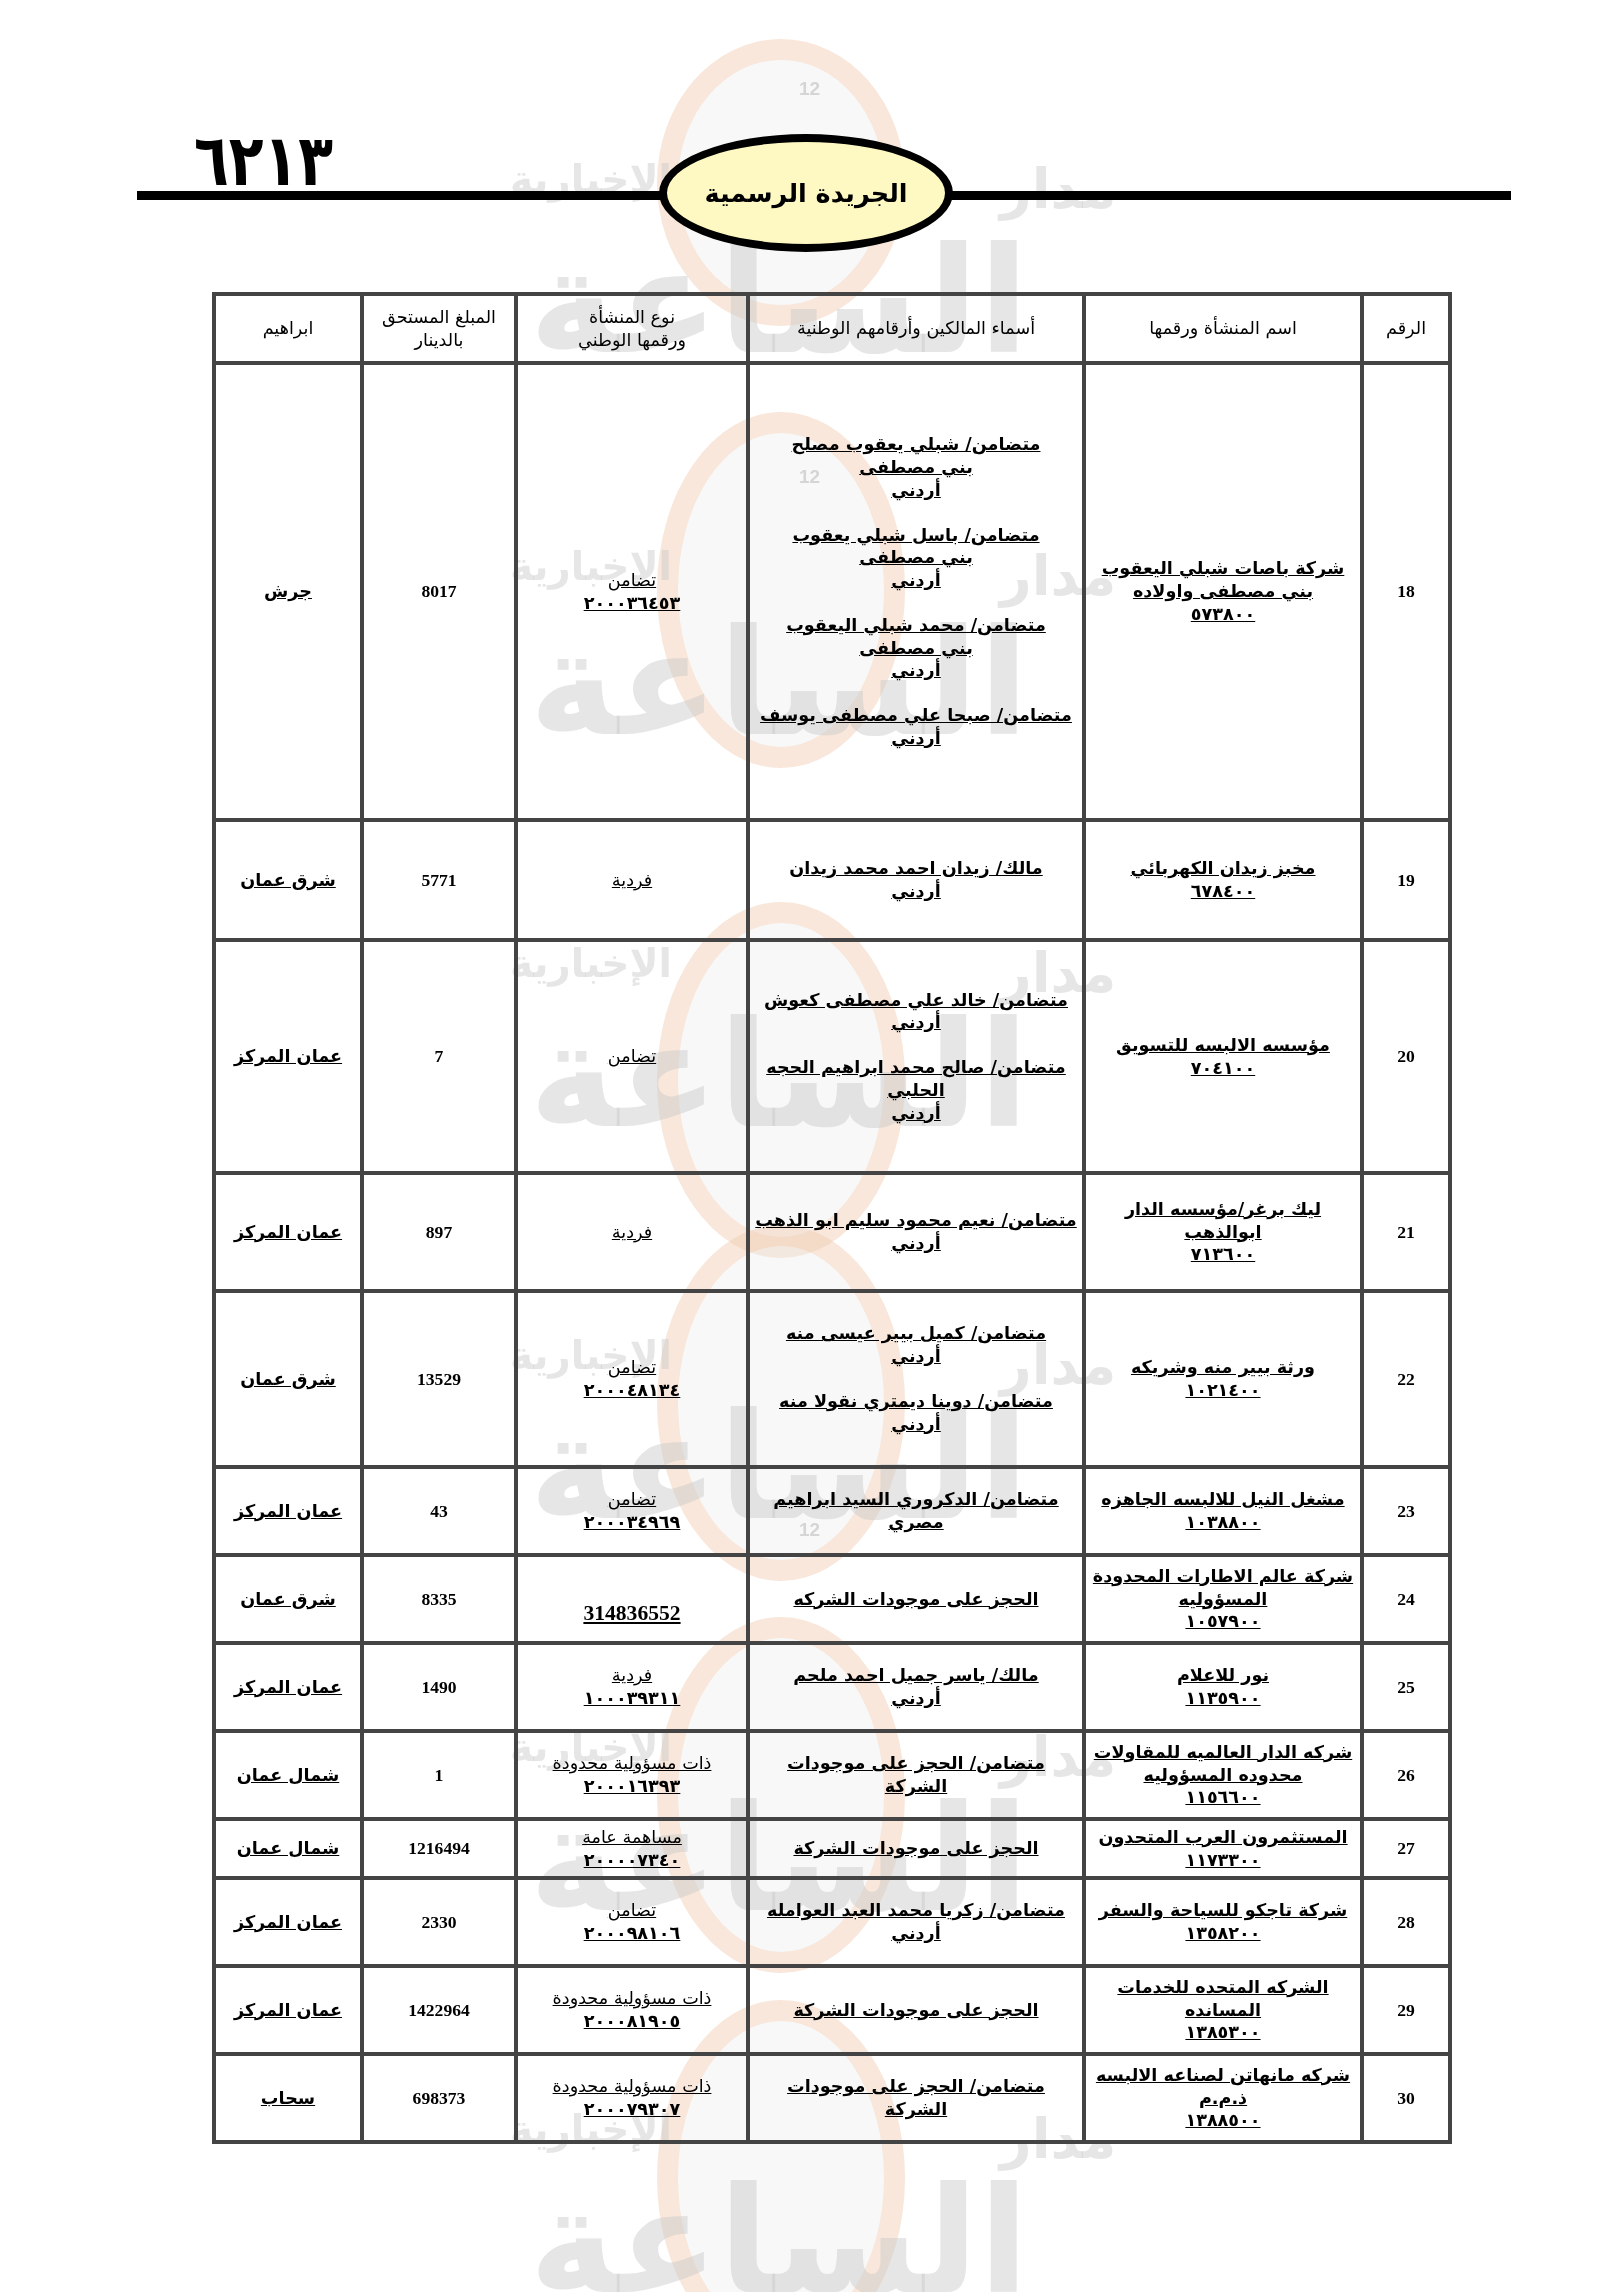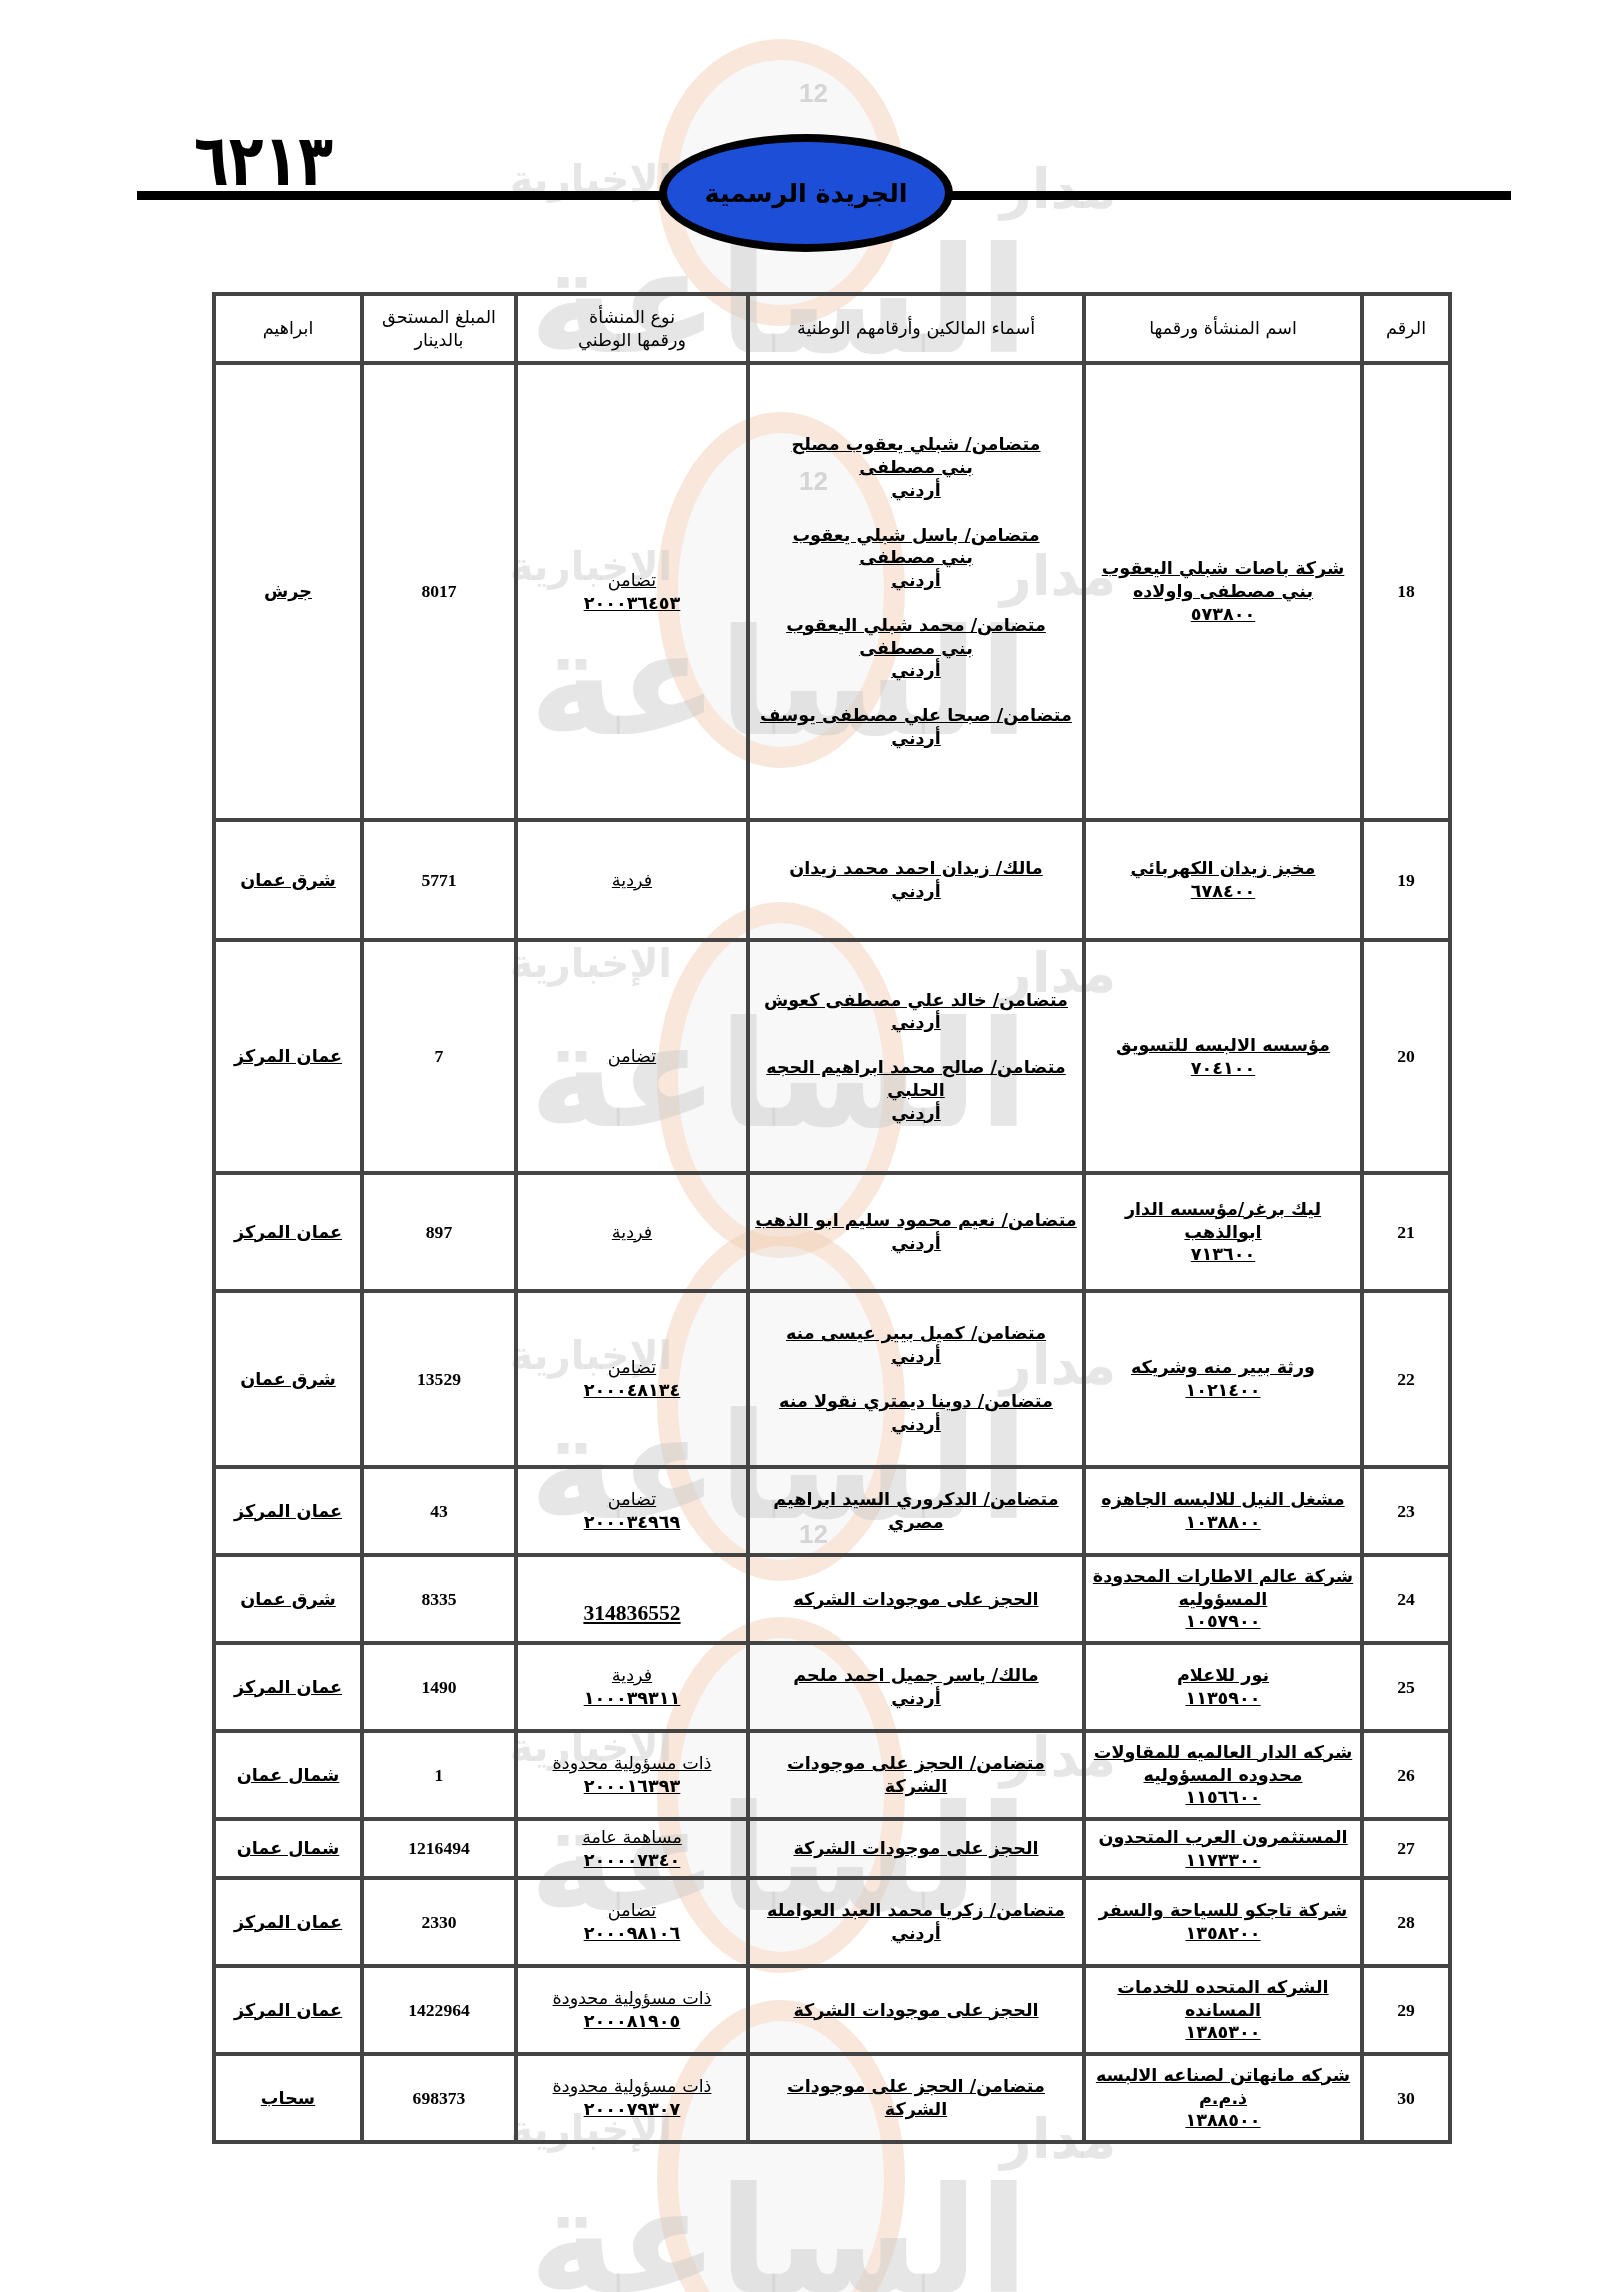--- a/index.html
+++ b/index.html
@@ -8,36 +8,36 @@
     font-family: "DejaVu Sans", "Liberation Sans", sans-serif; color: #000;
   }
   
   .watermark { position: absolute; pointer-events: none; z-index: 0; }
   .wm-clock {
     position: absolute; width: 196px; height: 314px; border-radius: 50%;
     border: 21.6px solid rgba(247, 170, 110, 0.22);
     background: rgba(235, 235, 235, 0.35);
   }
   .wm-num { position: absolute; font-family: "Liberation Sans", sans-serif; font-weight: bold;
-    color: rgba(170,170,170,0.45); font-size: 26px; }
+    color: rgba(170,170,170,0.45); font-size: 19px; }
   .wm-text { position: absolute; font-family: "DejaVu Sans", sans-serif; font-weight: bold;
     color: rgba(200,200,200,0.45); direction: rtl; white-space: nowrap; }
 
   
   .page-number {
     position: absolute; left: 194px; top: 125px; font-size: 57px; font-weight: bold;
     font-family: "DejaVu Sans", sans-serif; letter-spacing: 2px; z-index: 2;
     transform: scaleY(1.25); transform-origin: left top; line-height: 1;
   }
   .header-rule {
     position: absolute; left: 137px; top: 191px; width: 1374px; height: 8.8px; background: #000; z-index: 1;
   }
   .header-oval {
     position: absolute; left: 659px; top: 134px; width: 294px; height: 118px;
-    border: 8.8px solid #000; border-radius: 50%; background: #1d4ed8; z-index: 2;
+    border: 8.8px solid #000; border-radius: 50%; background: #fef9c3; z-index: 2;
     display: flex; align-items: center; justify-content: center; box-sizing: border-box;
   }
   .header-oval span { font-size: 25.5px; font-weight: bold; direction: rtl; }
 
   
   .table-wrap { position: absolute; left: 212px; top: 292px; width: 1237px; z-index: 2; }
   table.registry {
     width: 100%; border-collapse: separate; border-spacing: 0; direction: rtl;
     border: 2.9px double #444; table-layout: fixed;
   }

